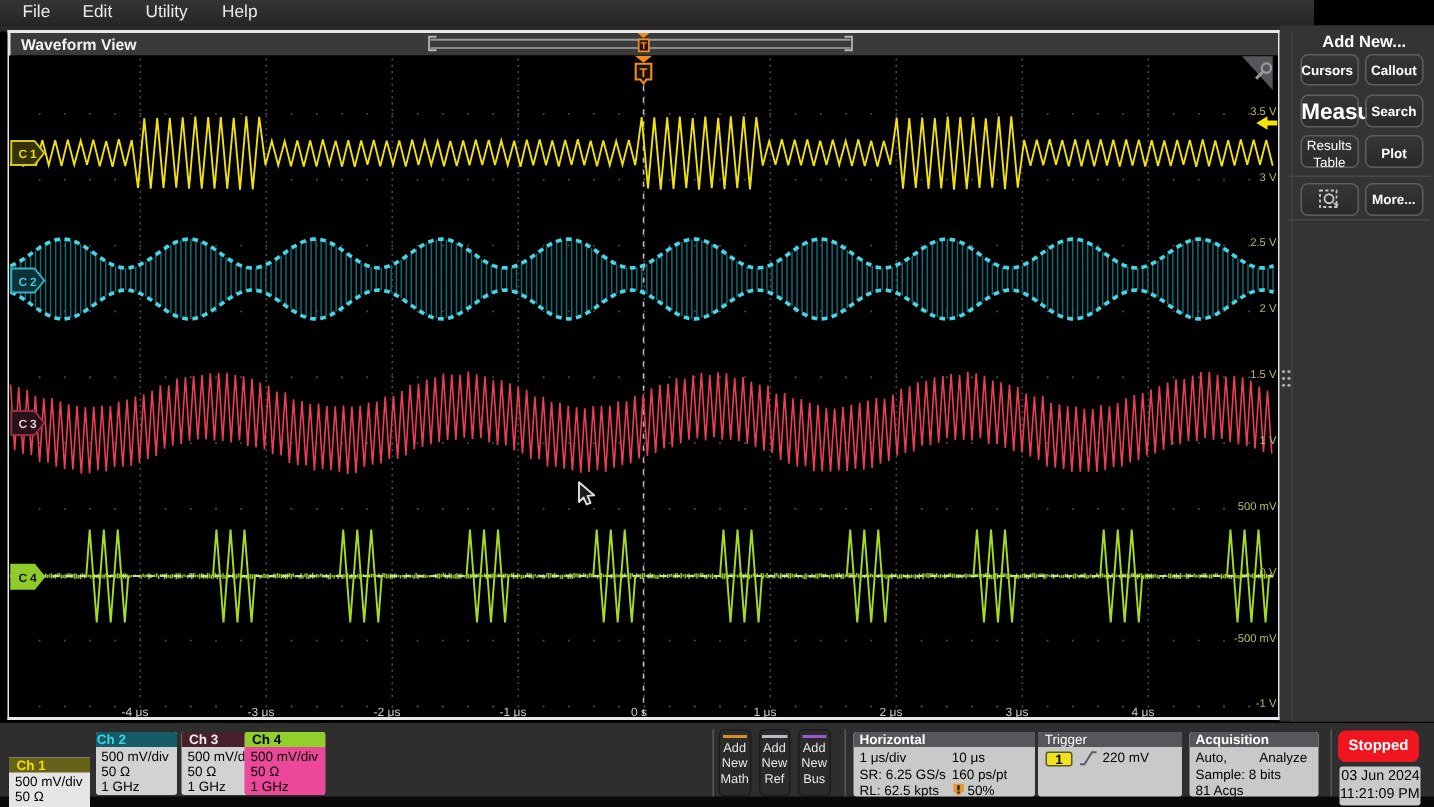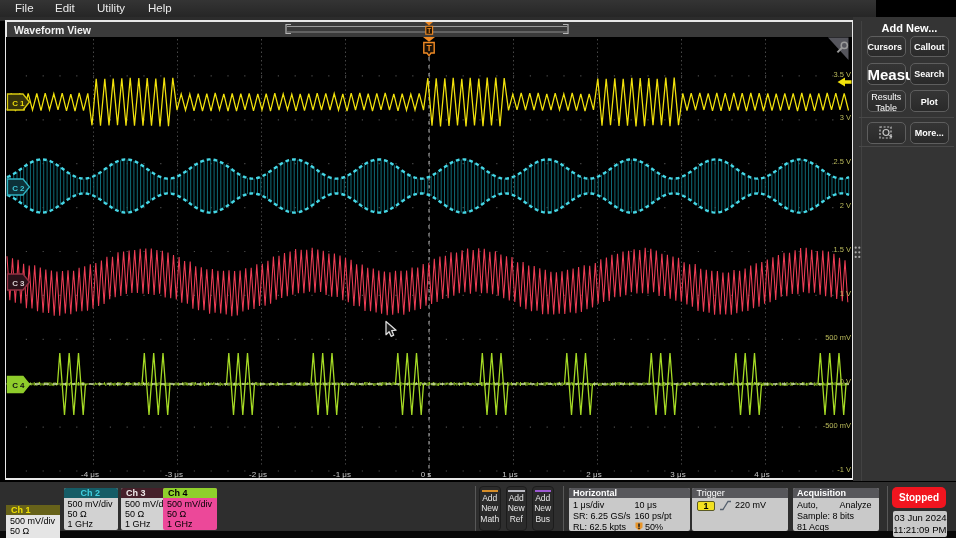--- a/index.html
+++ b/index.html
@@ -118,21 +118,21 @@
     </svg></div>
 <div class="abs" style="left:909.5px;top:122px;width:39.5px;height:21.5px;background:linear-gradient(#353535,#2a2a2a);border:1px solid #5e5e5e;border-radius:5px;color:#fff;font-weight:bold;font-size:9px;text-align:center;line-height:21.5px">More...</div>
 
 <div class="abs" style="left:0;top:481.5px;width:956px;height:50px;background:#2e2e2e"></div>
 <div class="abs" style="left:0;top:531px;width:956px;height:7px;background:#080808"></div>
 <div class="abs" style="left:6px;top:505px;width:54px;height:42.5px;background:#e5e5e5;border-radius:0;overflow:hidden">
     <div style="height:10px;background:#67621a;color:#f0e000;font-size:9px;font-weight:bold;padding:0 0 0 5px;line-height:10px">Ch 1</div>
     <div style="font-size:9px;color:#000;padding-left:4px;line-height:10.4px;padding-top:1px">500 mV/div<br>50 Ω<br>1 GHz</div>
   </div>
 <div class="abs" style="left:63.5px;top:487.5px;width:54px;height:42.5px;background:#d2d2d2;border-radius:2px;overflow:hidden">
-    <div style="height:10px;background:#155c66;color:#3fd0e0;font-size:9px;font-weight:bold;padding:0 0 0 17px;line-height:10px">Ch 2</div>
+    <div style="height:10px;background:#155c66;color:#3fd0e0;font-size:9px;font-weight:bold;padding:0 0 0 1px;line-height:10px">Ch 2</div>
     <div style="font-size:9px;color:#000;padding-left:4px;line-height:10.4px;padding-top:1px">500 mV/div<br>50 Ω<br>1 GHz</div>
   </div>
 <div class="abs" style="left:121px;top:487.5px;width:54px;height:42.5px;background:#d2d2d2;border-radius:2px;overflow:hidden">
     <div style="height:10px;background:#46202a;color:#f0eaea;font-size:9px;font-weight:bold;padding:0 0 0 5px;line-height:10px">Ch 3</div>
     <div style="font-size:9px;color:#000;padding-left:4px;line-height:10.4px;padding-top:1px">500 mV/div<br>50 Ω<br>1 GHz</div>
   </div>
 <div class="abs" style="left:163px;top:487.5px;width:54px;height:42.5px;background:#ec4899;border-radius:2px;overflow:hidden">
     <div style="height:10px;background:#8fd02c;color:#000;font-size:9px;font-weight:bold;padding:0 0 0 5px;line-height:10px">Ch 4</div>
     <div style="font-size:9px;color:#000;padding-left:4px;line-height:10.4px;padding-top:1px">500 mV/div<br>50 Ω<br>1 GHz</div>
   </div>

